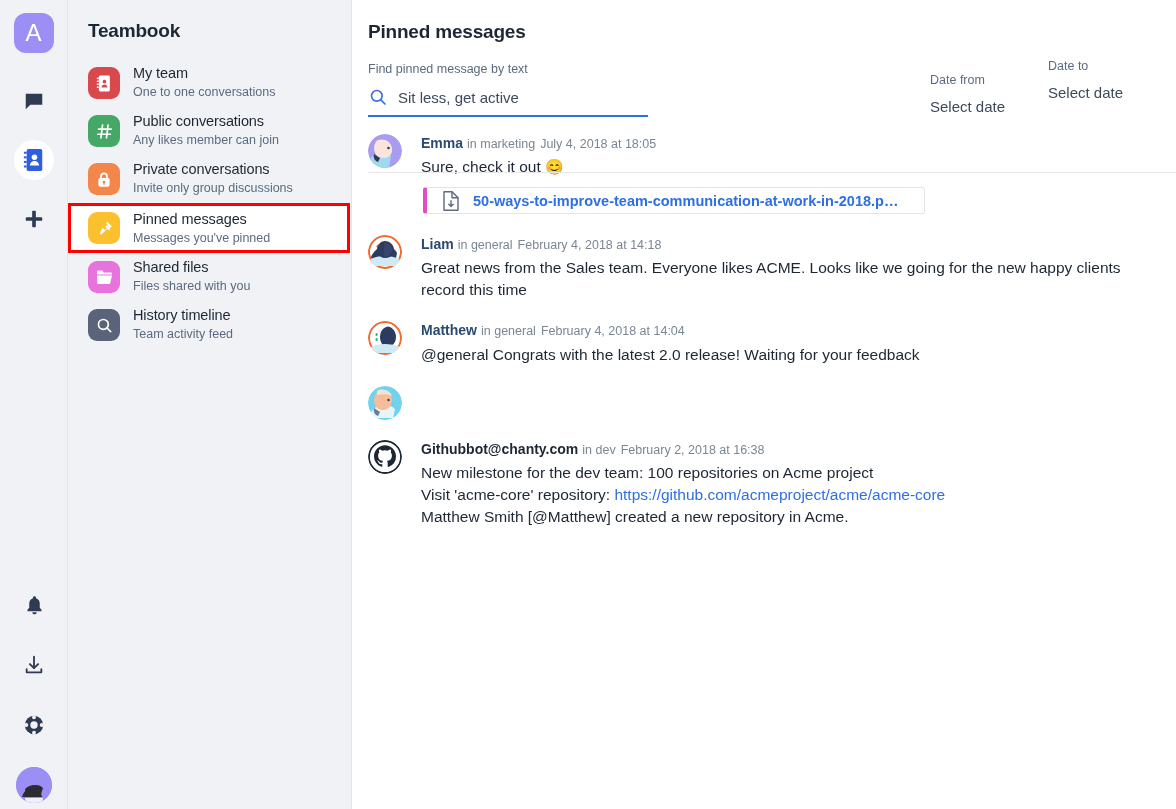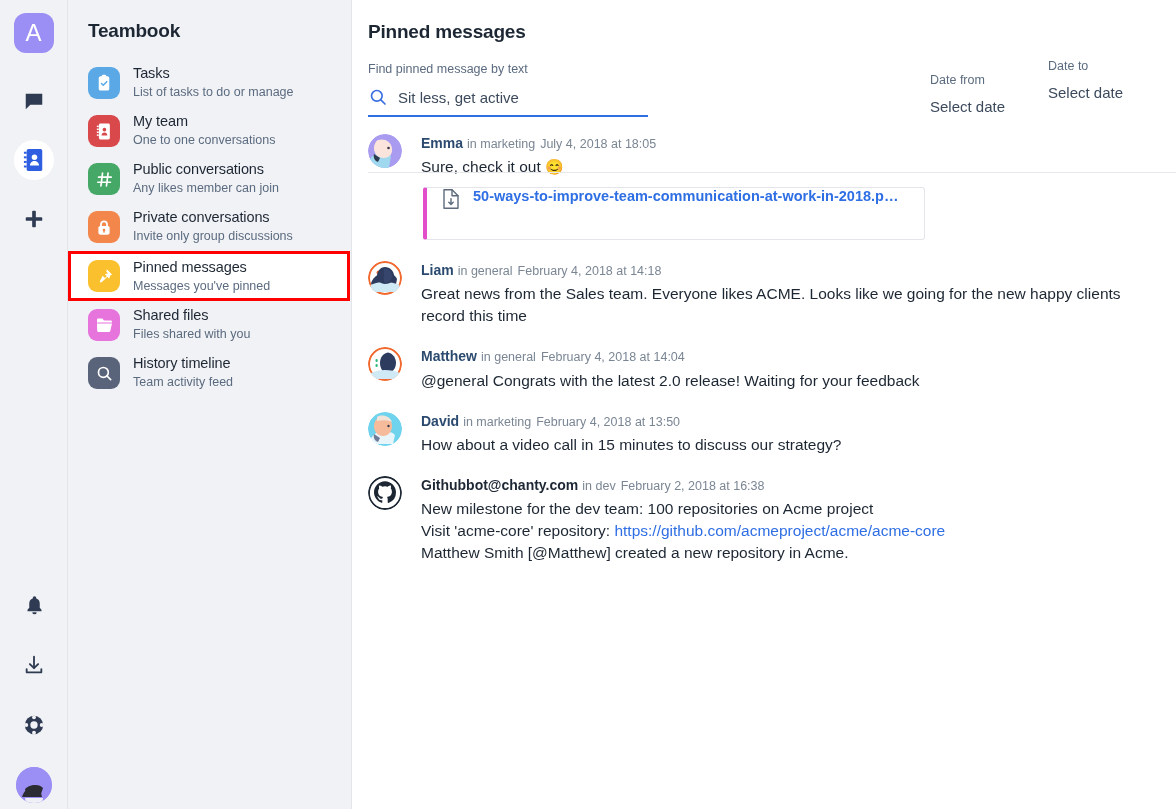--- a/index.html
+++ b/index.html
@@ -131,24 +131,24 @@
   .msg-date { font-size: 12.5px; color: #7a8694; margin-left: 5px; }
   .msg-text {
     font-size: 15.5px; color: #1d2733; margin-top: 4px;
     line-height: 1.42; max-width: 730px;
   }
   .msg-text .link { color: #2f6fe4; text-decoration: none; }
   .emoji { font-size: 15px; }
 
   .attachment {
     margin-top: 9px; margin-left: 2px;
-    width: 502px; height: 53px;
+    width: 502px; height: 27px;
     border: 1px solid #e3e5ea; border-left: 4px solid #e24ec9;
     border-radius: 3px; background:#fff;
-    display:flex; align-items:flex-start; padding-left: 14px;
+    display:flex; align-items:center; padding-left: 14px;
   }
   .attach-icon { width:20px; height:22px; flex:0 0 20px; color:#5d6b7d; }
   .attach-name {
     margin-left: 12px; font-size: 14.5px; font-weight: bold;
     color: #2f6fe4; overflow:hidden; text-overflow: ellipsis;
     white-space: nowrap; max-width: 440px;
   }
   svg { display:block; }
 </style>
 </head>
@@ -217,33 +217,20 @@
         <path d="M18 18c-5 0-9 4-9 4l2 8h15l-2-8z" fill="#2b2b33"></path>
         <path d="M9 31h18l-1 5H10z" fill="#eef0f6"></path>
       </svg>
     </div>
   </div>
 
   <div class="sidebar">
     <div class="sidebar-title">Teambook</div>
     <div class="nav">
 
-      <div class="nav-item">
-        <div class="nav-icon" style="background:#5aa9e6">
-          <svg width="18" height="18" viewBox="0 0 24 24" fill="#fff">
-            <rect x="5" y="3" width="14" height="19" rx="2.5"></rect>
-            <rect x="9" y="1" width="6" height="4" rx="1.6" fill="#fff"></rect>
-            <path d="M8.6 12.6l2.4 2.4 4.6-4.8" stroke="#5aa9e6" stroke-width="2" fill="none" stroke-linecap="round" stroke-linejoin="round"></path>
-          </svg>
-        </div>
-        <div class="nav-text">
-          <div class="nav-label">Tasks</div>
-          <div class="nav-sub">List of tasks to do or manage</div>
-        </div>
-      </div>
 
       <div class="nav-item">
         <div class="nav-icon" style="background:#d9484b">
           <svg width="18" height="19" viewBox="0 0 24 26" fill="#fff">
             <rect x="5" y="2" width="15" height="22" rx="2"></rect>
             <rect x="2.2" y="5" width="2.6" height="2"></rect>
               <rect x="2.2" y="9" width="2.6" height="2"></rect>
             <rect x="2.2" y="13" width="2.6" height="2"></rect>
               <rect x="2.2" y="17" width="2.6" height="2"></rect>
             <circle cx="12.6" cy="10.5" r="2.5" fill="#d9484b"></circle>
@@ -430,26 +417,20 @@
         <div class="avatar">
           <svg width="34" height="34" viewBox="0 0 34 34">
             <circle cx="17" cy="17" r="17" fill="#6fd3ee"></circle>
             <path d="M2 28c3-6 8-9 14-9 4 0 8 1 11 4l-2 9H3z" fill="#e8f6fc"></path>
             <path d="M11 5c6-2 13 2 13 9 0 6-4 10-9 10s-9-4-9-10c0-4 2-7 5-9z" fill="#f6bb9a"></path>
             <circle cx="20.5" cy="14" r="1.2" fill="#3a3a48"></circle>
             <path d="M6 22c-1 4 1 7 4 8l2-4z" fill="#6f7b96"></path>
             <path d="M9 5c5-3 13-1 15 5-4-2-10-2-15-1z" fill="#f0e4d8"></path>
           </svg>
         </div>
-        <div class="msg-body">
-          <div class="msg-meta">
-            <span class="msg-author">David</span><span class="msg-channel">in marketing</span><span class="msg-date">February 4, 2018 at 13:50</span>
-          </div>
-          <div class="msg-text">How about a video call in 15 minutes to discuss our strategy?</div>
-        </div>
       </div>
 
       <div class="msg">
         <div class="avatar">
           <svg width="34" height="34" viewBox="0 0 34 34">
             <circle cx="17" cy="17" r="16" fill="#fff" stroke="#1d2733" stroke-width="1.8"></circle>
             <path d="M17 5.2c-6.1 0-11 5-11 11.1 0 4.9 3.2 9.1 7.5 10.5.6.1.8-.2.8-.6v-2c-3 .6-3.7-1.5-3.7-1.5-.5-1.3-1.2-1.6-1.2-1.6-1-.7.1-.7.1-.7 1.1.1 1.7 1.1 1.7 1.1 1 1.7 2.6 1.2 3.2.9.1-.7.4-1.2.7-1.5-2.4-.3-5-1.2-5-5.4 0-1.2.4-2.2 1.1-3-.1-.3-.5-1.4.1-2.9 0 0 .9-.3 3 1.1a10 10 0 0 1 5.4 0c2.1-1.4 3-1.1 3-1.1.6 1.5.2 2.6.1 2.9.7.8 1.1 1.8 1.1 3 0 4.2-2.6 5.1-5 5.4.4.4.8 1.1.8 2.2v3.2c0 .4.2.7.8.6A11.1 11.1 0 0 0 28 16.3c0-6.1-4.9-11.1-11-11.1z" fill="#1d2733"></path>
           </svg>
         </div>
         <div class="msg-body">

